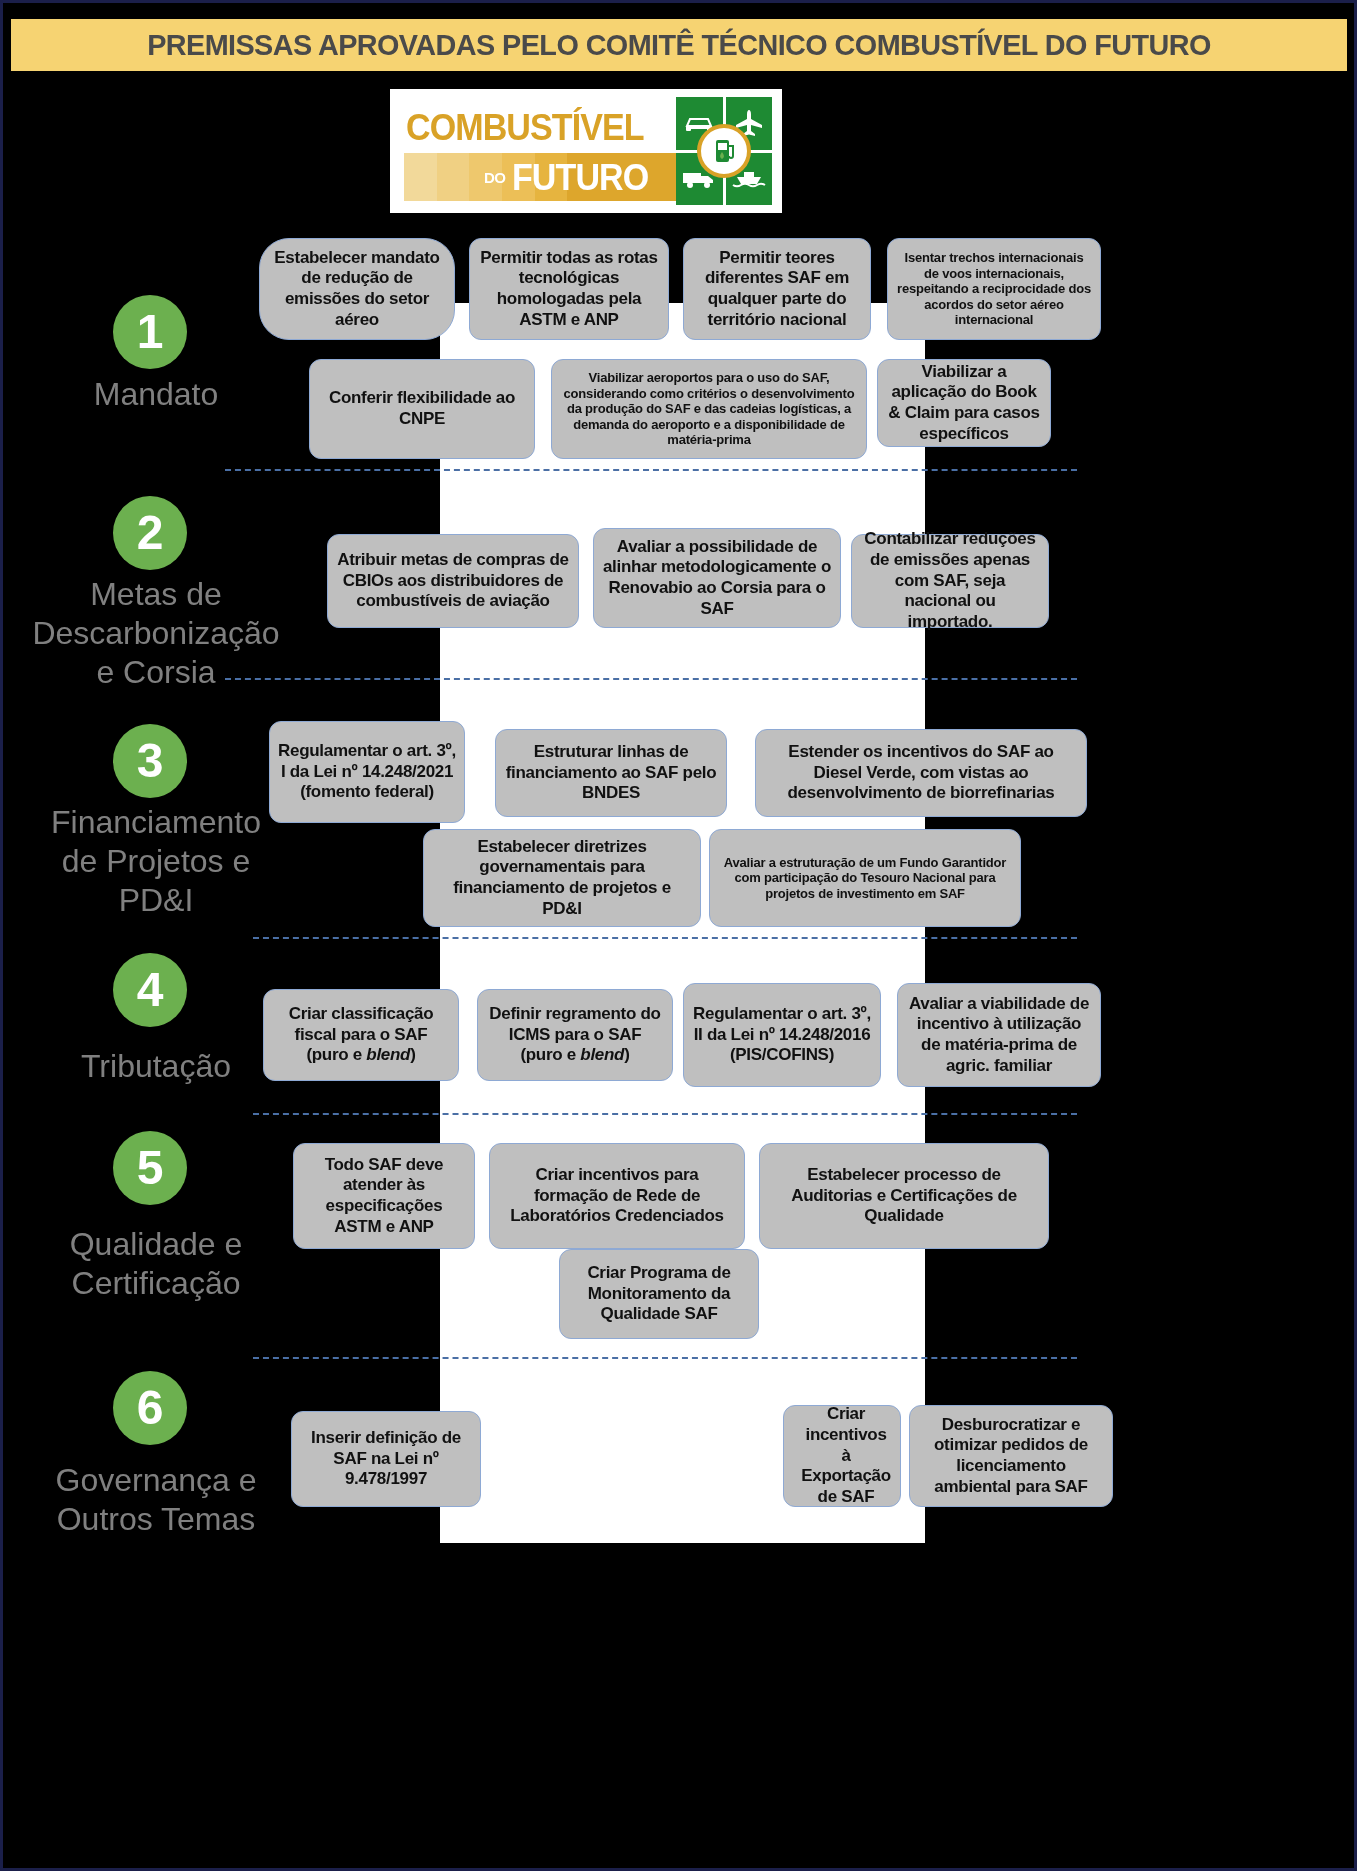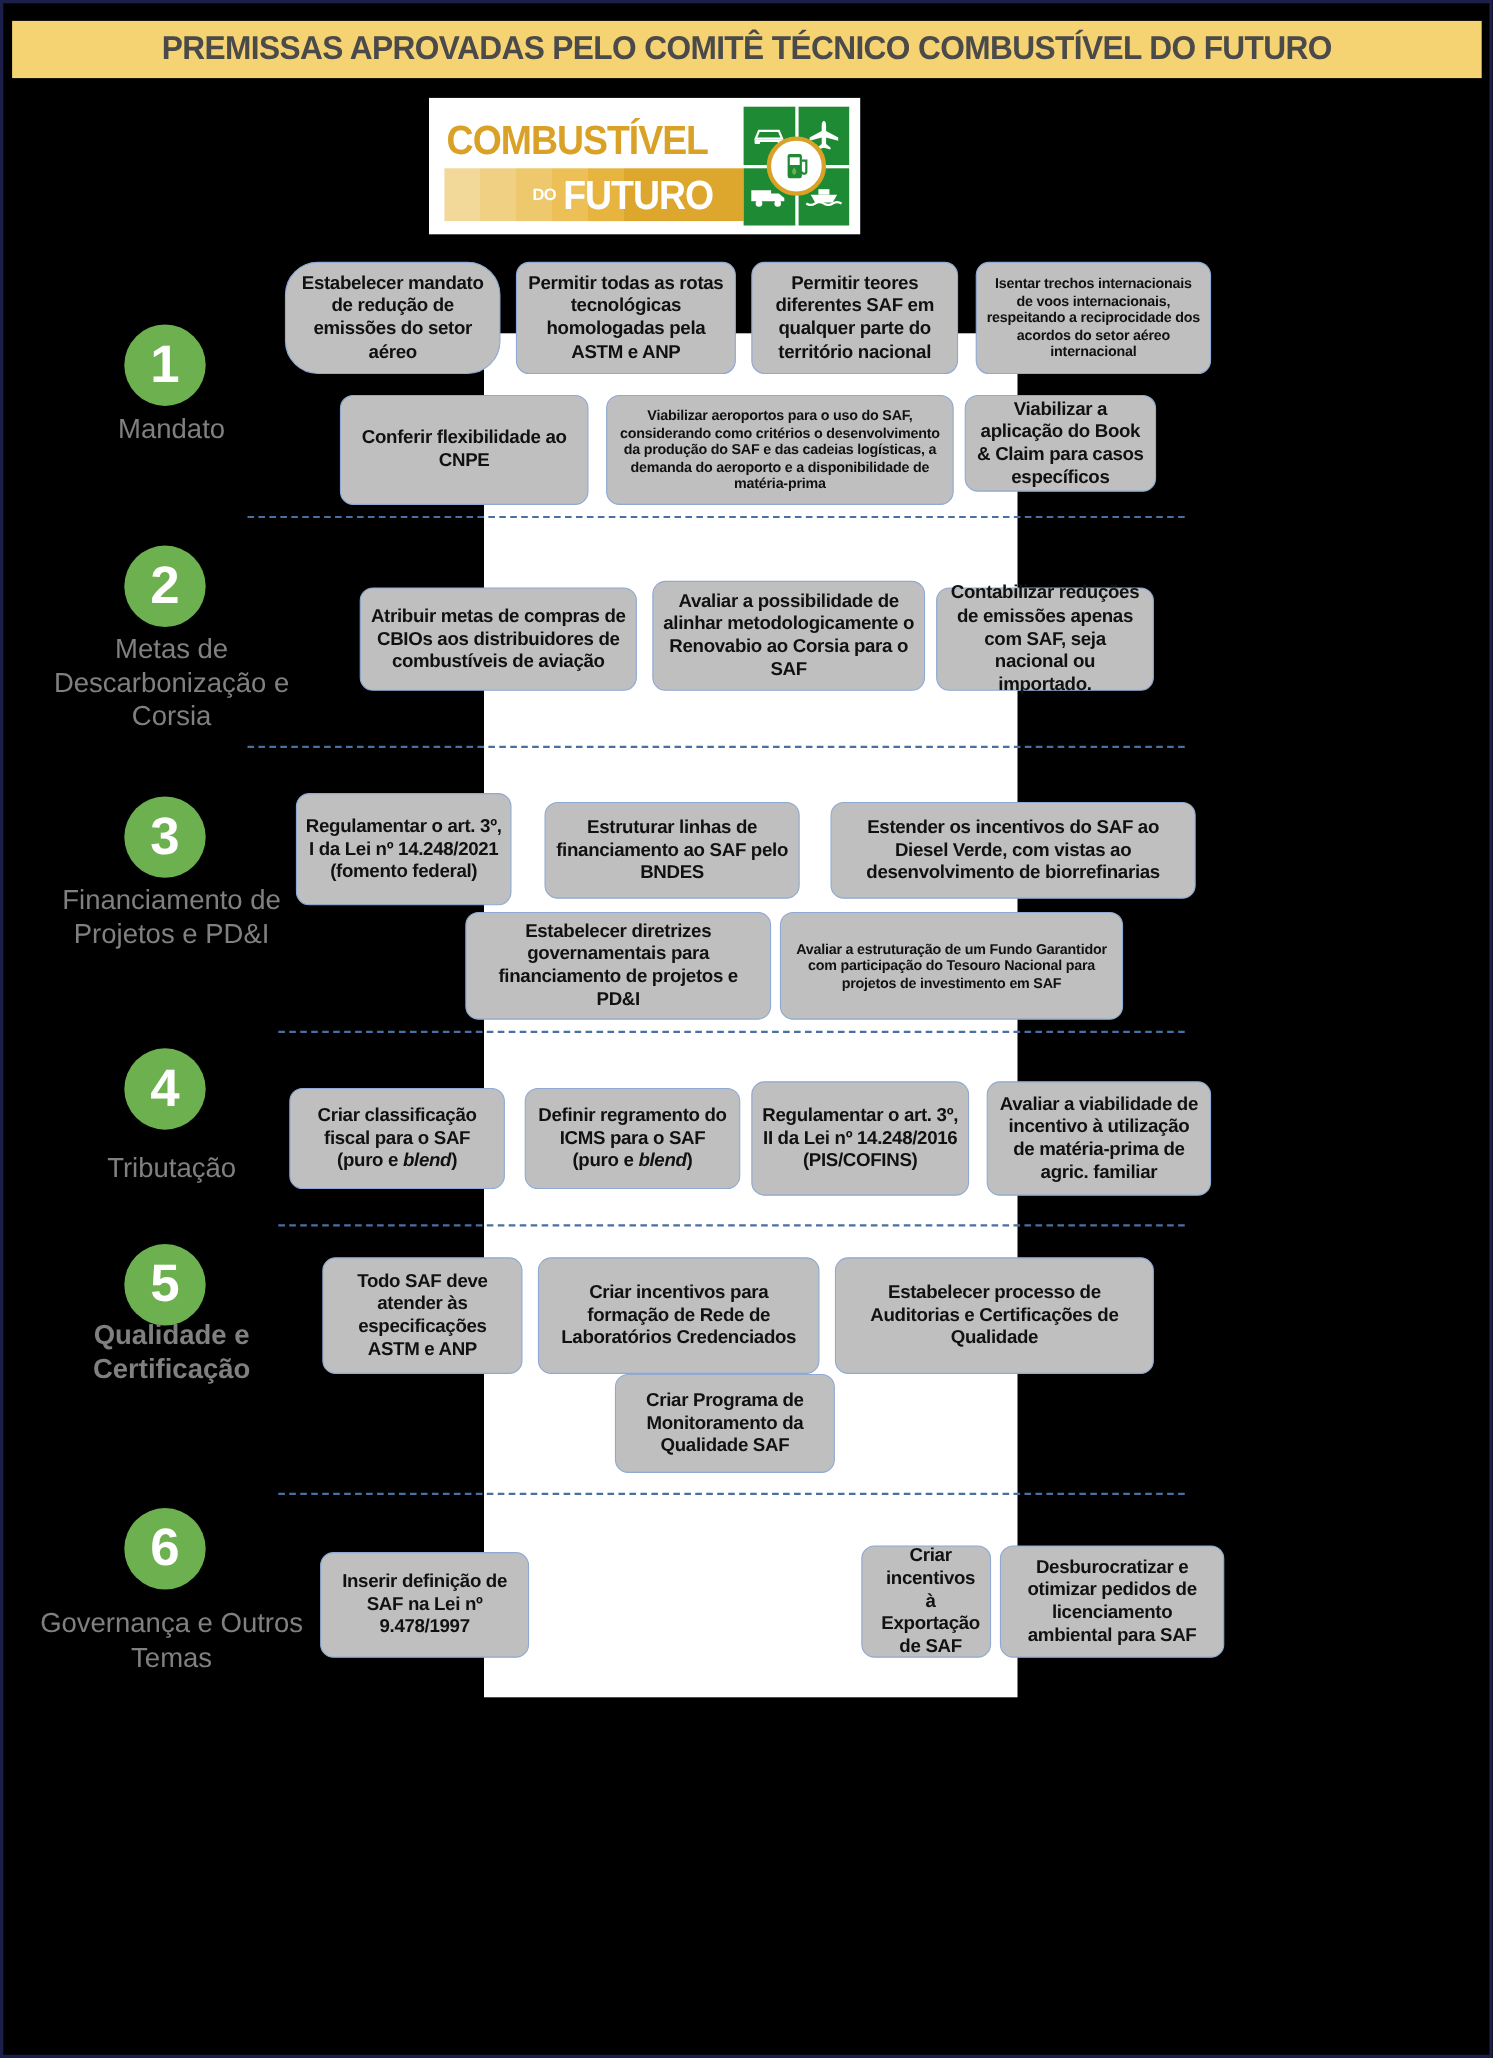--- a/index.html
+++ b/index.html
@@ -107,21 +107,21 @@
     font-size: 48px; font-weight: bold;
     display: flex; align-items: center; justify-content: center;
     z-index: 4;
     line-height: 1;
   }
   .section-label {
     position: absolute;
     width: 250px;
     text-align: center;
     color: #808080;
-    font-size: 25px;
+    font-size: 32px;
     line-height: 1.22;
     z-index: 4;
   }
 
   
   .box {
     position: absolute;
     background: #bfbfbf;
     border: 1px solid #8ea9d4;
     border-radius: 12px;
@@ -245,21 +245,21 @@
   </div>
   <div class="box md" style="left:474px; top:986px; width:196px; height:92px;">
     <span>Definir regramento do ICMS para o SAF (puro e <i>blend</i>)</span>
   </div>
   <div class="box md" style="left:680px; top:980px; width:198px; height:104px;">Regulamentar o art. 3º, II da Lei nº 14.248/2016 (PIS/COFINS)</div>
   <div class="box md" style="left:894px; top:980px; width:204px; height:104px;">Avaliar a viabilidade de incentivo à utilização de matéria-prima de agric. familiar</div>
 
   <div class="divider" style="left:250px; top:1110px; width:824px;"></div>
 
   <div class="section-num" style="left:110px; top:1128px;">5</div>
-  <div class="section-label" style="left:28px; top:1196px;font-weight:bold;">Qualidade e Certificação</div>
+  <div class="section-label" style="left:28px; top:1222px;">Qualidade e Certificação</div>
 
   <div class="box md" style="left:290px; top:1140px; width:182px; height:106px;">Todo SAF deve atender às especificações ASTM e ANP</div>
   <div class="box md" style="left:486px; top:1140px; width:256px; height:106px;">Criar incentivos para formação de Rede de Laboratórios Credenciados</div>
   <div class="box md" style="left:756px; top:1140px; width:290px; height:106px;">Estabelecer processo de Auditorias e Certificações de Qualidade</div>
   <div class="box md" style="left:556px; top:1246px; width:200px; height:90px;">Criar Programa de Monitoramento da Qualidade SAF</div>
 
   <div class="divider" style="left:250px; top:1354px; width:824px;"></div>
 
   <div class="section-num" style="left:110px; top:1368px;">6</div>
   <div class="section-label" style="left:28px; top:1458px;">Governança e Outros Temas</div>

